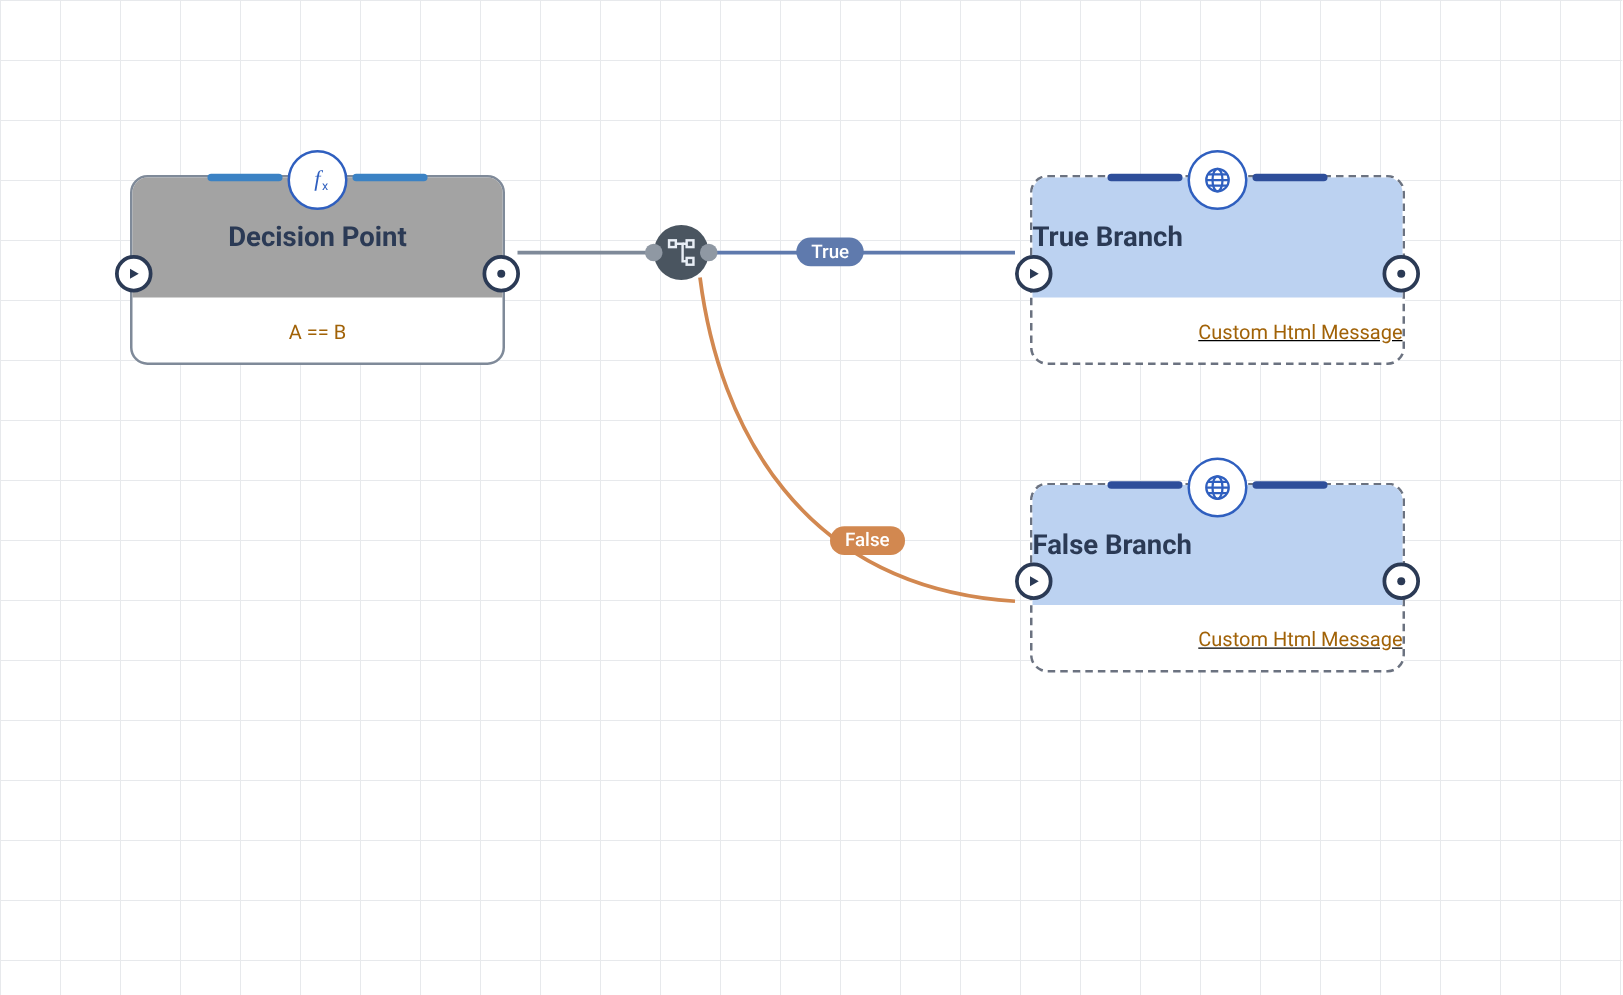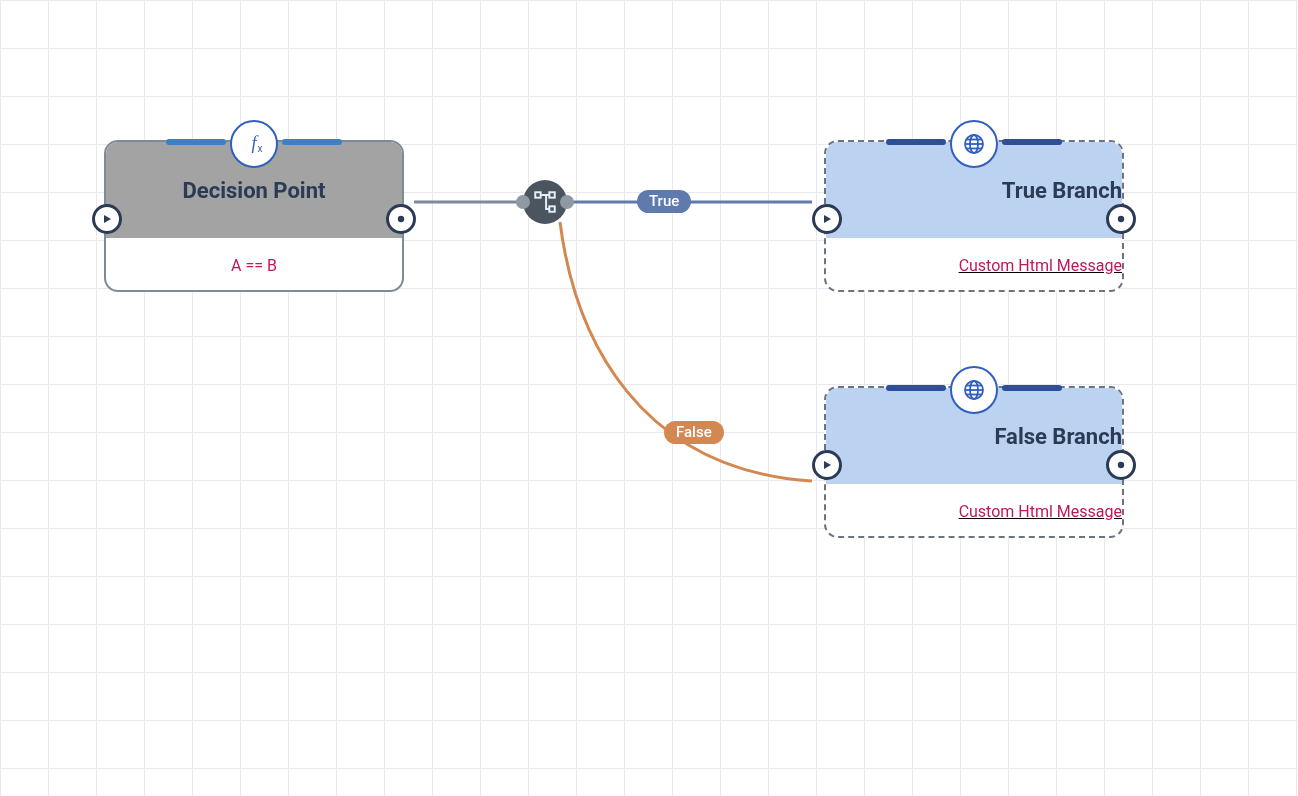--- a/index.html
+++ b/index.html
@@ -5,26 +5,26 @@
   html,body{margin:0;padding:0;width:1298px;height:796px;font-family:-apple-system,BlinkMacSystemFont,"Segoe UI",Roboto,Helvetica,Arial,sans-serif;overflow:hidden;}
   .canvas{position:relative;width:1298px;height:796px;background:#fff;
     background-image:
       linear-gradient(to right,#e7e9ec 1px,transparent 1px),
       linear-gradient(to bottom,#e7e9ec 1px,transparent 1px);
     background-size:48px 48px;
     background-position:0 0;
   }
   .node{position:absolute;box-sizing:border-box;border-radius:14px;}
   .node .title{font-weight:700;color:#2b3a55;text-align:center;}
-  .node .sub{color:#be185d;text-align:center;font-size:16px;}
+  .node .sub{color:#a16207;text-align:center;font-size:16px;}
   .decision{left:104px;top:140px;width:300px;height:152px;border:2px solid #7f8a99;background:#fff;}
   .decision .head{background:#a3a3a3;border-top-left-radius:12px;border-top-right-radius:12px;height:96px;display:flex;align-items:center;justify-content:center;}
   .decision .body{height:54px;display:flex;align-items:center;justify-content:center;}
   .branch{width:300px;height:152px;border:2.5px dashed #6b7280;background:#fff;}
-  .branch .head{background:#bcd2f1;border-top-left-radius:12px;border-top-right-radius:12px;height:96px;display:flex;align-items:center;justify-content:flex-end;}
+  .branch .head{background:#bcd2f1;border-top-left-radius:12px;border-top-right-radius:12px;height:96px;display:flex;align-items:center;justify-content:flex-start;}
   .branch .body{height:54px;display:flex;align-items:center;justify-content:flex-end;text-decoration:underline;}
   .branch-true{left:824px;top:140px;}
   .branch-false{left:824px;top:386px;}
   .topbar{position:absolute;top:-3px;height:6px;border-radius:3px;}
   .node-icon{position:absolute;left:50%;top:-22px;transform:translateX(-50%);width:44px;height:44px;border-radius:50%;background:#fff;display:flex;align-items:center;justify-content:center;border:2px solid #2f5fbf;}
   .port{position:absolute;width:24px;height:24px;border-radius:50%;background:#fff;border:3px solid #2b3a55;display:flex;align-items:center;justify-content:center;}
   .port.in{left:-14px;}
   .port.out{right:-14px;}
   .port svg{display:block}
   .junction{position:absolute;left:523px;top:180px;width:44px;height:44px;border-radius:50%;background:#4a5560;display:flex;align-items:center;justify-content:center;}

